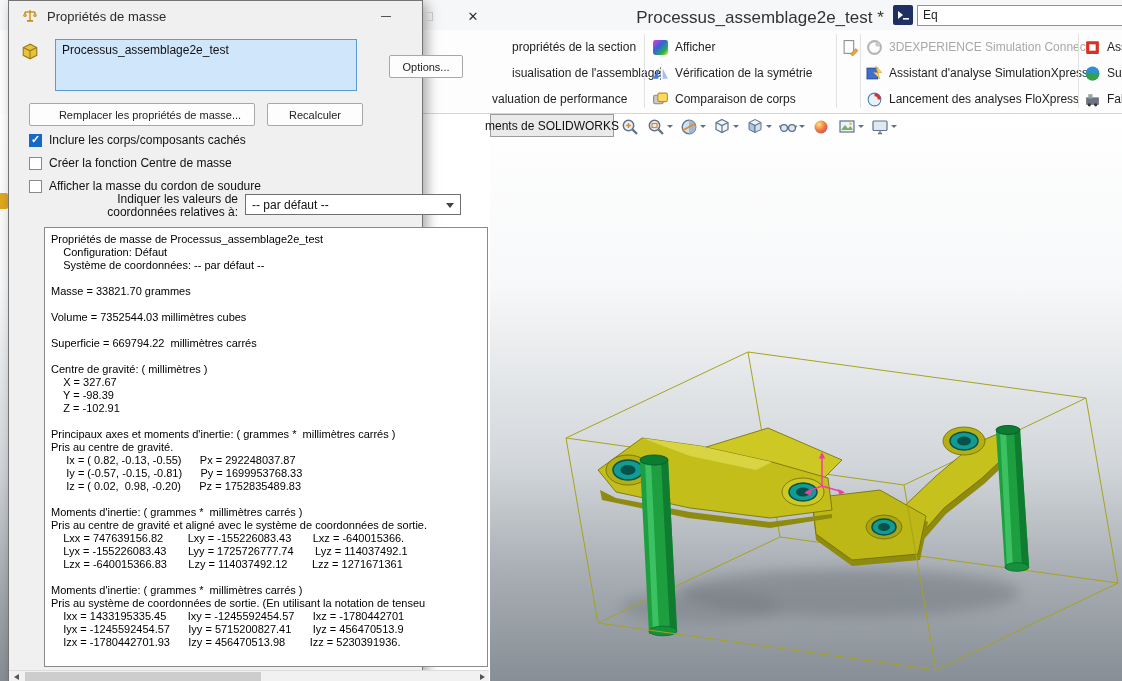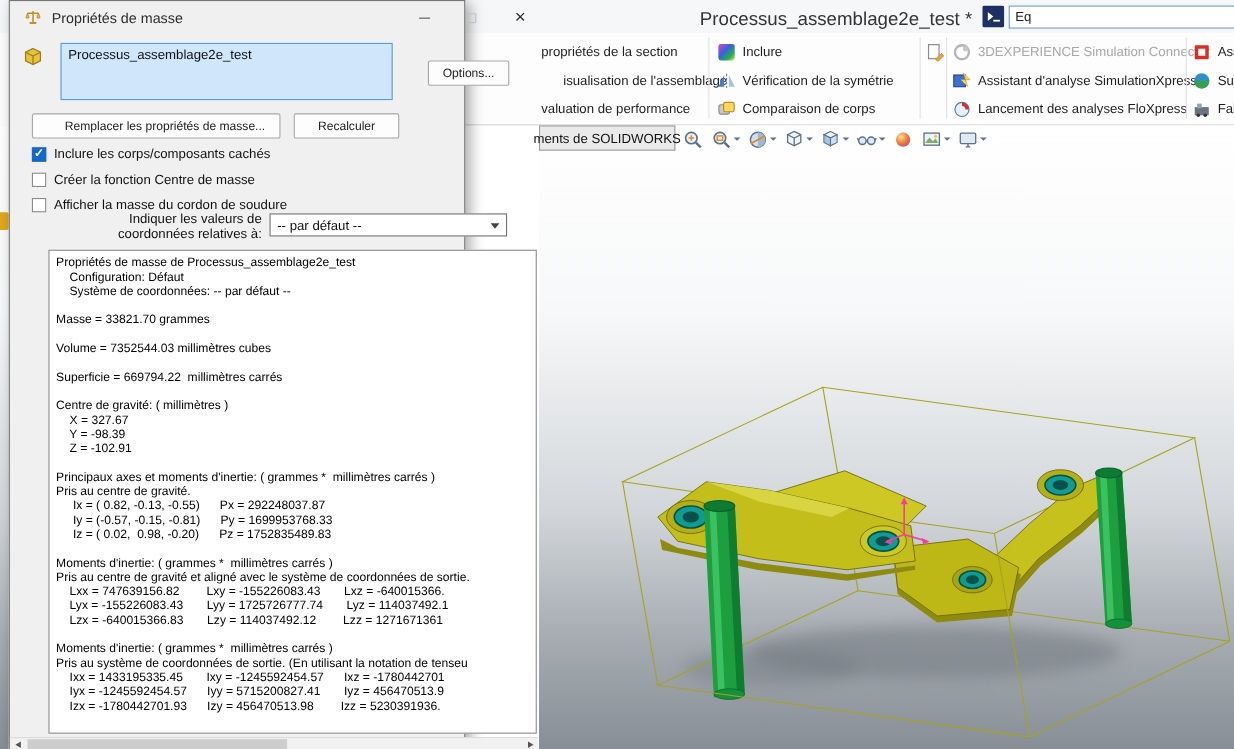--- a/index.html
+++ b/index.html
@@ -90,21 +90,21 @@
             <rect width="20" height="20" rx="2" fill="#1e2f63"></rect>
             <path d="M5,6 L10,10 L5,14 Z" fill="#fff"></path>
             <rect x="10" y="13" width="6" height="1.6" fill="#fff"></rect>
           </svg>
       </span>
       <input class="search-input" value="Eq" style="">
     </div>
   </div>
 
   <div class="ribbon">
-    <div class="rb-item" style="left:492px;top:6px;">
+    <div class="rb-item" style="left:512px;top:6px;">
       <span class="rb-lb">propriétés de la section</span>
     </div>
     <div class="rb-item" style="left:492px;top:32px;margin-left:20px;">
       <span class="rb-lb">isualisation de l'assemblage</span>
     </div>
     <div class="rb-item" style="left:492px;top:58px;">
       <span class="rb-lb">valuation de performance</span>
     </div>
 
     <div class="vsep" style="left:644px;"></div>
@@ -116,21 +116,21 @@
               <linearGradient id="gCurv" x1="0" y1="0" x2="1" y2="1">
                 <stop offset="0" stop-color="#e83ec8"></stop>
                 <stop offset="0.4" stop-color="#3a5fe0"></stop>
                 <stop offset="0.75" stop-color="#22b34a"></stop>
                 <stop offset="1" stop-color="#ffe14d"></stop>
               </linearGradient>
             </defs>
             <rect x="1" y="1" width="14" height="14" rx="2" fill="url(#gCurv)"></rect>
           </svg>
       </span>
-      <span class="rb-lb">Inclure</span>
+      <span class="rb-lb">Afficher</span>
     </div>
     <div class="rb-item" style="left:652px;top:32px;">
       <span class="rb-ic">
         <svg viewBox="0 0 16 16">
             <path d="M1,13 L6,3 L6,13 Z" fill="#3f7fd6"></path>
             <path d="M15,13 L10,3 L10,13 Z" fill="#9fc3ea"></path>
             <line x1="8" y1="2" x2="8" y2="14" stroke="#777" stroke-dasharray="2 1.5"></line>
           </svg>
       </span>
       <span class="rb-lb">Vérification de la symétrie</span>

